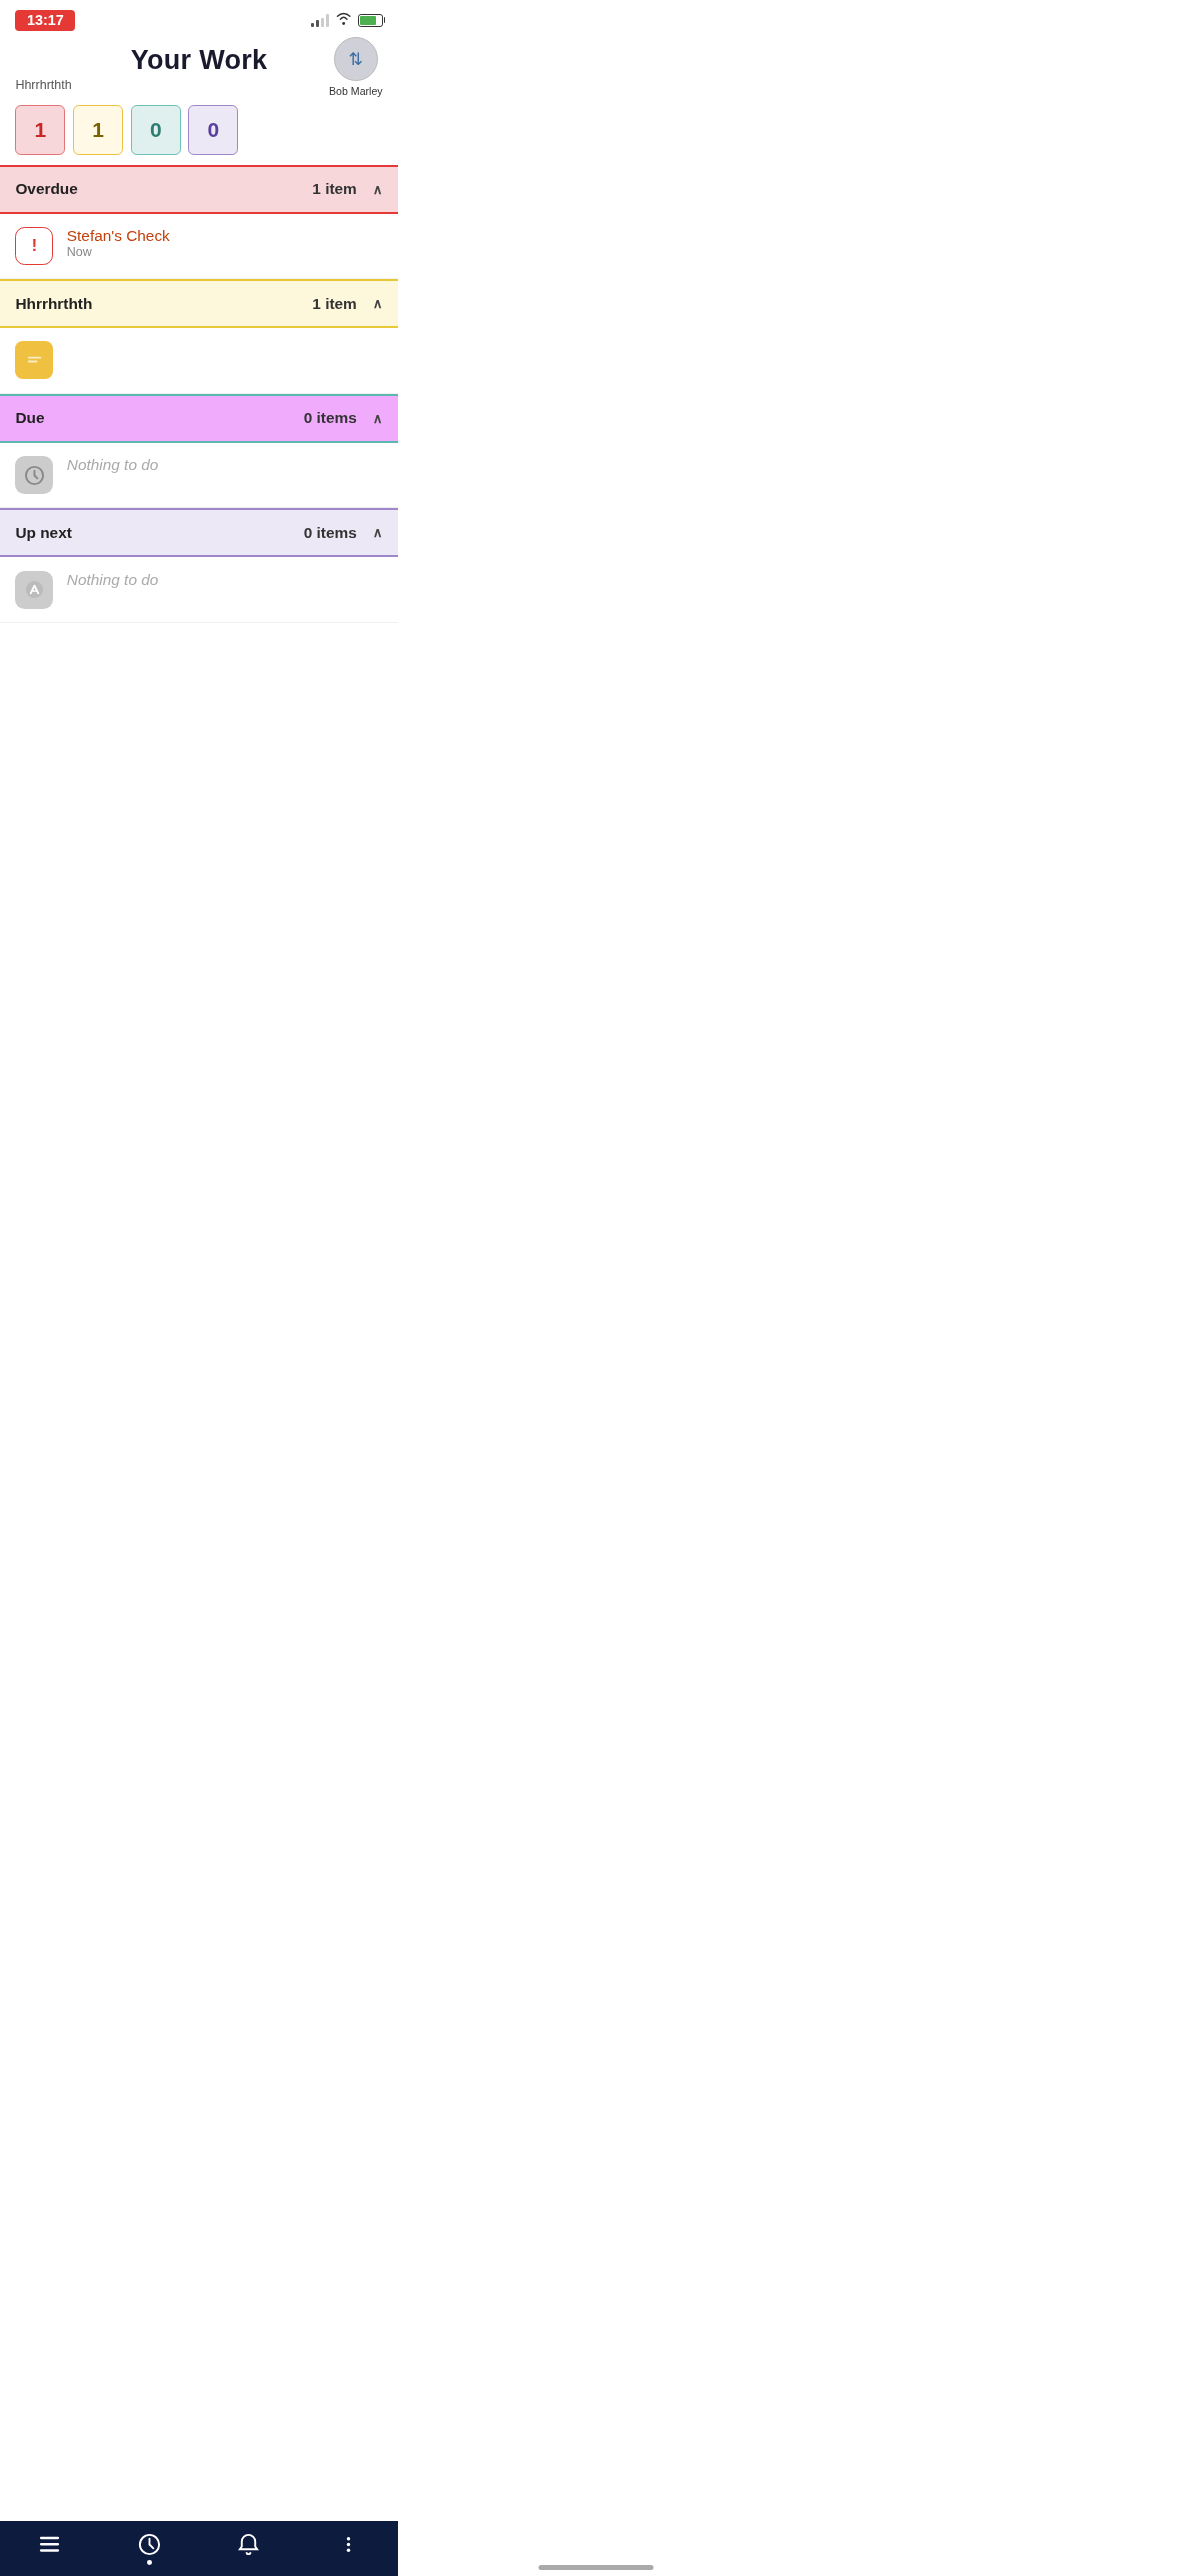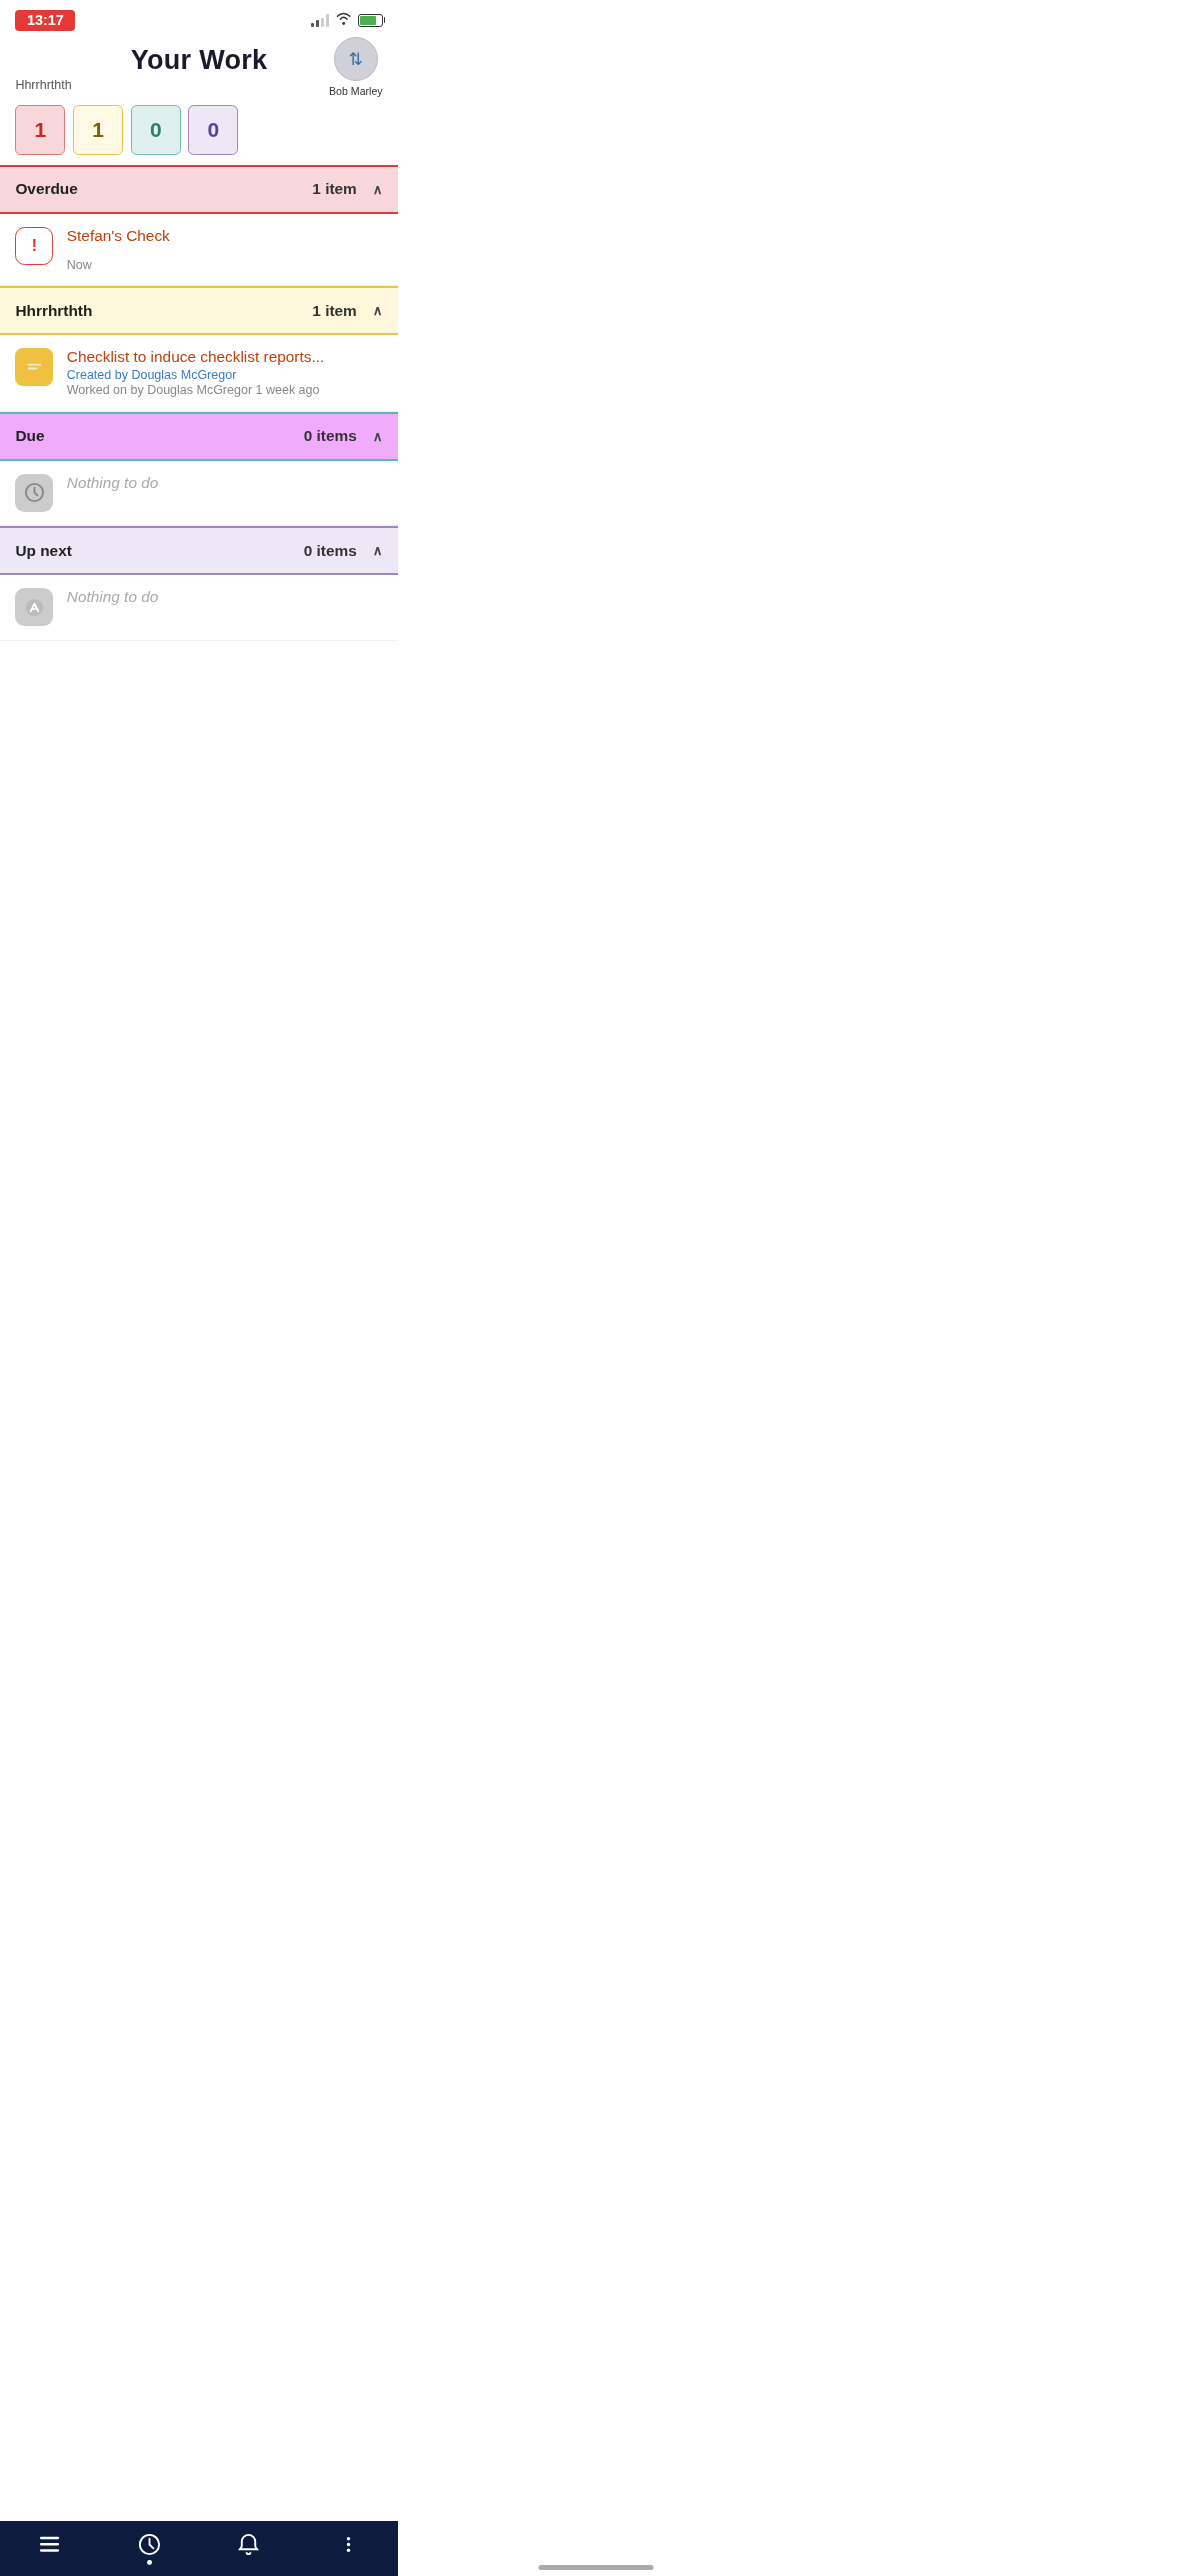--- a/index.html
+++ b/index.html
@@ -246,21 +246,21 @@
       flex: 1;
     }
     .item-title {
       font-size: 15.4px;
       font-weight: 400;
       color: #c2410c;
     }
     .item-timestamp {
       font-size: 12.5px;
       color: #888;
-      margin-top: 13px;
+      margin-top: 0;
     }
     .item-creator {
       font-size: 12.5px;
       color: #3a7bc8;
       margin-top: 1.9px;
     }
     .item-worked {
       font-size: 12.5px;
       color: #888;
       margin-top: 1px;
@@ -400,25 +400,20 @@
   </div>
 
   <div class="work-item">
     <div class="item-icon checklist-icon">
       <svg width="23" height="23" viewBox="0 0 24 24" fill="none">
         <rect x="3" y="5" width="18" height="14" rx="2" fill="#f0c040"></rect>
         <rect x="5" y="8" width="14" height="2" rx="1" fill="#fff" opacity="0.7"></rect>
         <rect x="5" y="12" width="10" height="2" rx="1" fill="#fff" opacity="0.7"></rect>
       </svg>
     </div>
-    <div class="item-content">
-      <span class="item-title">Checklist to induce checklist reports...</span>
-      <div class="item-creator">Created by Douglas McGregor</div>
-      <div class="item-worked">Worked on by Douglas McGregor 1 week ago</div>
-    </div>
   </div>
 
   <div class="section-header due">
     <span class="section-title">Due</span>
     <div class="section-meta">
       <span>0 items</span>
       <span class="chevron">∧</span>
     </div>
   </div>
 

